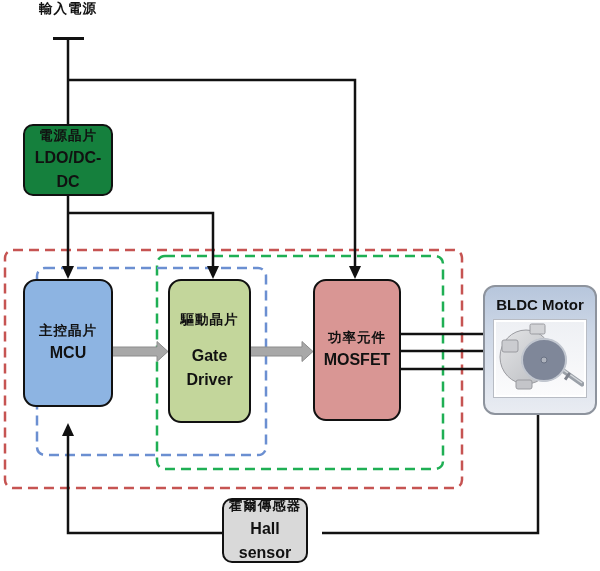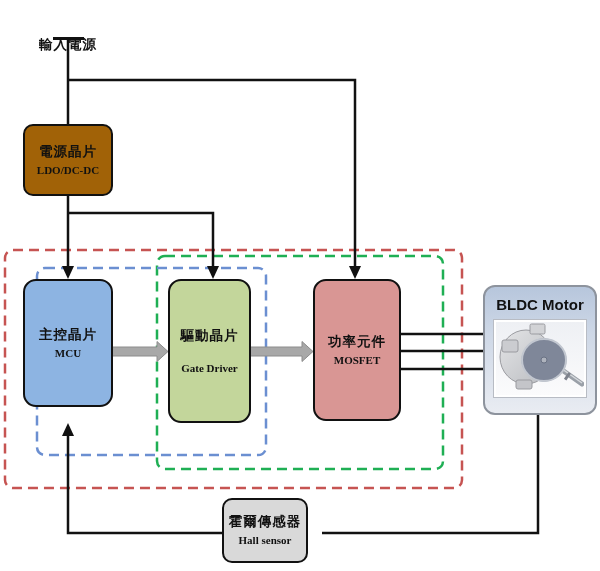--- a/index.html
+++ b/index.html
@@ -8,31 +8,31 @@
     font-family:"Liberation Sans","DejaVu Sans",sans-serif;color:#111;
   }
   .wires{position:absolute;left:0;top:0;z-index:1;}
   .blk{
     position:absolute;z-index:2;box-sizing:border-box;
     border:2px solid #111;display:flex;flex-direction:column;
     align-items:center;justify-content:center;text-align:center;
     font-weight:bold;line-height:1.5;
   }
   .blk .zh{font-size:13.5px;letter-spacing:1px;}
-  .blk .en{font-size:11px;font-family:Liberation Serif, serif;}
-  .blk-power{left:23px;top:124px;width:90px;height:72px;border-radius:10px;background:#a16207;}
+  .blk .en{font-size:16px;}
+  .blk-power{left:23px;top:124px;width:90px;height:72px;border-radius:10px;background:#15803d;}
   .blk-mcu{left:23px;top:279px;width:90px;height:128px;border-radius:13px;background:#8DB4E2;}
   .blk-gate{left:168px;top:279px;width:83px;height:144px;border-radius:13px;background:#C3D69B;gap:14px;}
   .blk-mosfet{left:313px;top:279px;width:88px;height:142px;border-radius:13px;background:#D99694;}
   .blk-hall{left:222px;top:498px;width:86px;height:65px;border-radius:10px;background:#D9D9D9;}
   .dcbus{
     position:absolute;z-index:2;left:18px;top:1px;width:100px;text-align:center;
     font-weight:bold;line-height:1.25;
   }
-  .dcbus .zh{font-size:13.5px;letter-spacing:1px;margin-top:36px;}
+  .dcbus .zh{font-size:13.5px;letter-spacing:1px;}
   .dcbus .en{font-size:15px;}
   .bldc{
     position:absolute;z-index:2;left:483px;top:285px;width:114px;height:130px;
     box-sizing:border-box;border:2px solid #8d939d;border-radius:12px;
     background:linear-gradient(to bottom,#b7c6dc 0%,#cdd7e6 35%,#e9ecf2 100%);
     text-align:center;
   }
   .bldc-title{font-weight:bold;font-size:15px;margin-top:9px;}
   .bldc-frame{
     width:94px;height:79px;margin:6px auto 0 auto;background:#ffffff;

